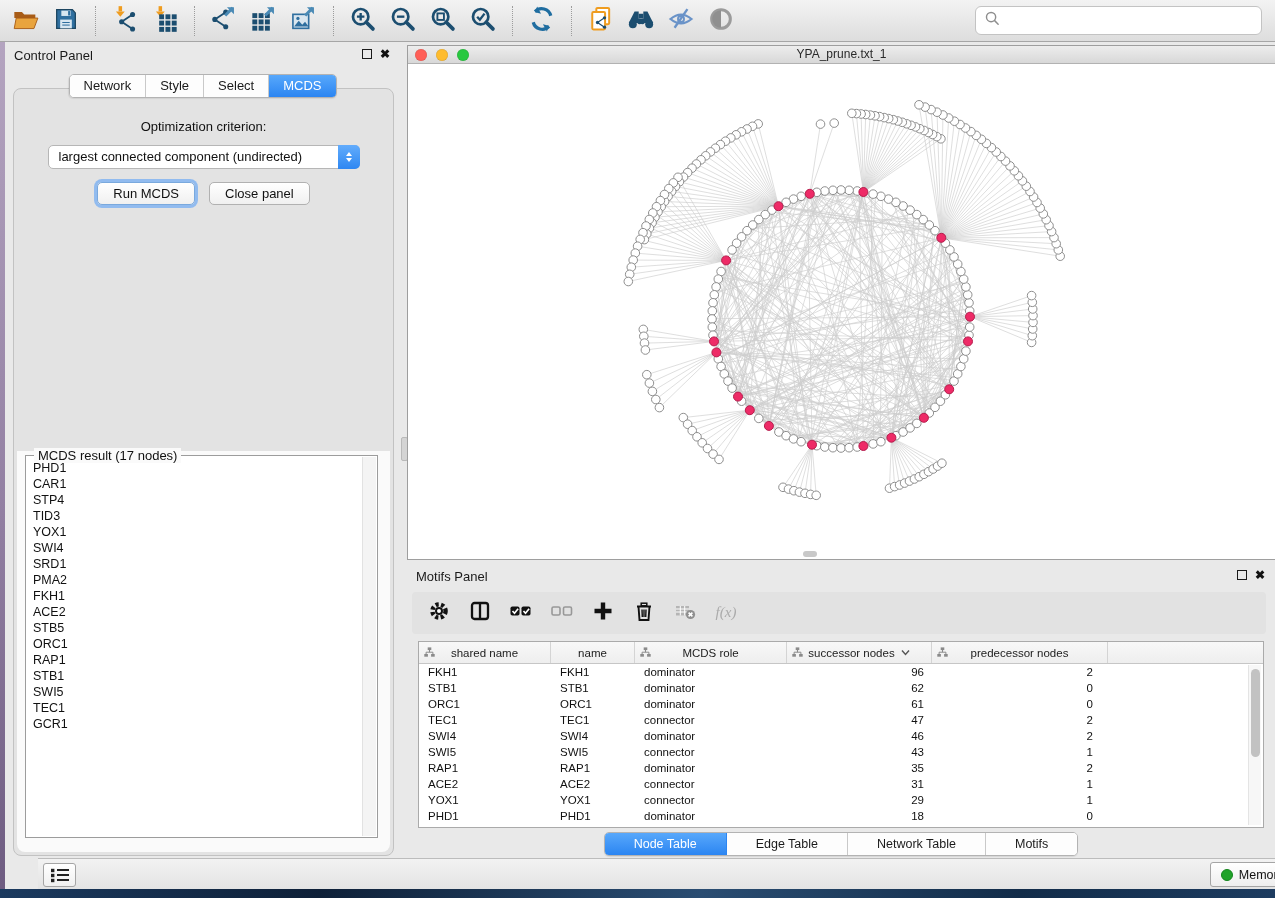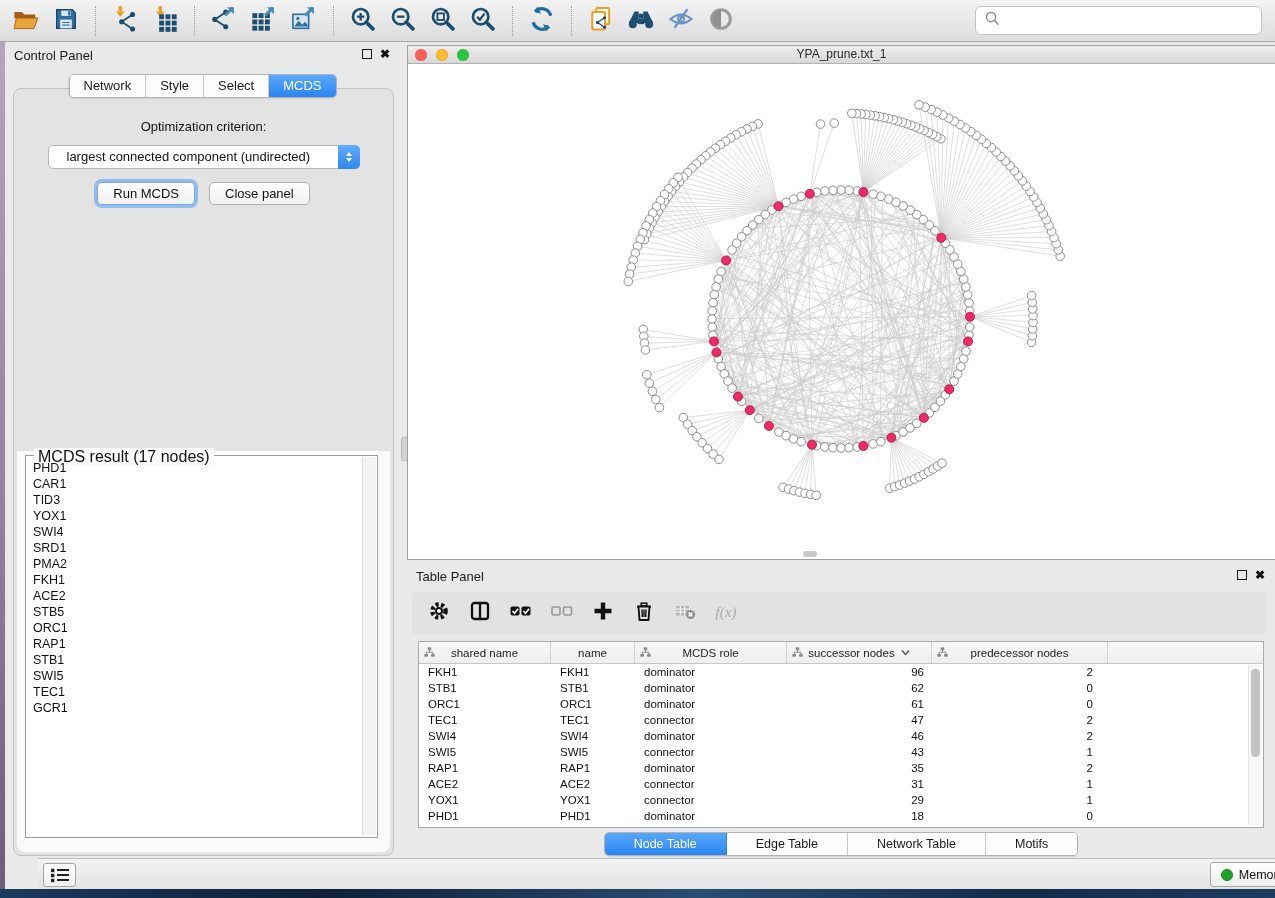--- a/index.html
+++ b/index.html
@@ -31,33 +31,33 @@
   .seg{display:flex;border:1px solid #b3b3b3;border-radius:5px;overflow:hidden;background:#fdfdfd;
     box-shadow:0 1px 1px rgba(0,0,0,.08);}
   .seg-item{padding:3px 14px;border-right:1px solid #c9c9c9;background:#fdfdfd;font-size:13px;
     color:#1a1a1a;line-height:16px;white-space:nowrap;}
   .seg-item:last-child{border-right:none;}
   .seg-item.selected{background:linear-gradient(#58a8fb,#2b85f2);color:#fff;border-right-color:#2b85f2;}
   .cp-tabs{position:absolute;left:50%;transform:translateX(-50%);top:32px;z-index:3;}
   .opt-label{margin-top:30px;text-align:center;font-size:13px;color:#111;}
   .dropdown{position:relative;width:312px;height:24px;margin:11px auto 0;background:#fff;
     border:1px solid #b6b6b6;border-radius:5px;box-sizing:border-box;font-size:13px;
-    line-height:22px;padding-left:18px;}
+    line-height:22px;padding-left:10px;}
   .dd-stepper{position:absolute;right:-1px;top:-1px;bottom:-1px;width:22px;border-radius:0 5px 5px 0;
     background:linear-gradient(#62acfc,#2e87f2);display:flex;flex-direction:column;
     align-items:center;justify-content:center;gap:2px;}
   .dd-up{width:0;height:0;border-left:3.5px solid transparent;border-right:3.5px solid transparent;border-bottom:4.5px solid #fff;}
   .dd-down{width:0;height:0;border-left:3.5px solid transparent;border-right:3.5px solid transparent;border-top:4.5px solid #fff;}
   .btn-row{margin-top:13px;display:flex;justify-content:center;gap:14px;}
   .mac-btn{background:linear-gradient(#ffffff,#f0f0f0);border:1px solid #b1b1b1;border-radius:5px;
     font-size:13px;padding:3px 15px;color:#111;font-family:"Liberation Sans",sans-serif;}
   .mac-btn.focus-ring{box-shadow:0 0 0 3px rgba(90,160,246,.6);border-color:#7aa9dd;}
   .result-area{position:absolute;left:3px;right:3px;top:362px;bottom:3px;background:#fafafa;border-radius:0 0 8px 8px;}
   .result-box{position:absolute;left:8px;right:12px;top:4px;bottom:14px;border:1px solid #9c9c9c;background:#fff;}
-  .result-legend{position:absolute;top:-8px;left:8px;background:#fafafa;padding:0 4px;font-size:16px;color:#111;}
+  .result-legend{position:absolute;top:-8px;left:8px;background:#fafafa;padding:0 4px;font-size:13px;color:#111;}
   .result-list{position:absolute;left:0;top:4px;bottom:0;right:15px;overflow:hidden;padding-left:7px;}
   .result-item{font-size:12.5px;line-height:16px;color:#111;}
   .result-scroll{position:absolute;right:1px;top:1px;bottom:1px;width:13px;background:#f4f4f4;border-left:1px solid #e2e2e2;}
   
   .gutter{position:absolute;left:400px;top:42px;width:7px;height:816px;background:#e9e9e9;}
   .gutter-thumb{position:absolute;left:0.5px;top:395px;width:5px;height:22px;background:#d4d4d4;border:1px solid #b9b9b9;border-radius:2px;}
   
   .net-window{position:absolute;left:407px;top:45px;width:868px;height:515px;box-sizing:border-box;
     background:#fff;border:1px solid #9e9e9e;border-right:none;}
   .net-titlebar{position:relative;height:17px;background:linear-gradient(#ededed,#d8d8d8);border-bottom:1px solid #b2b2b2;}
@@ -304,20 +304,21 @@
       <div class="btn-row">
         <button class="mac-btn focus-ring">Run MCDS</button>
         <button class="mac-btn">Close panel</button>
       </div>
       <div class="result-area">
         <div class="result-box">
           <span class="result-legend">MCDS result (17 nodes)</span>
           <div class="result-list" id="mcds-list">
               <div class="result-item">PHD1</div>
               <div class="result-item">CAR1</div>
+              <div class="result-item">STP4</div>
               <div class="result-item">TID3</div>
               <div class="result-item">YOX1</div>
               <div class="result-item">SWI4</div>
               <div class="result-item">SRD1</div>
               <div class="result-item">PMA2</div>
               <div class="result-item">FKH1</div>
               <div class="result-item">ACE2</div>
               <div class="result-item">STB5</div>
               <div class="result-item">ORC1</div>
               <div class="result-item">RAP1</div>
@@ -1088,21 +1089,21 @@
           <circle cx="515.9" cy="354.8" r="4.5"></circle>
           <circle cx="541.2" cy="326.3" r="4.5"></circle>
           <circle cx="560.0" cy="278.4" r="4.5"></circle>
         </g>
       </svg>
     <div class="hscroll-thumb"></div>
   </div>
 
   <div class="table-panel">
     <div class="tp-head">
-      <span class="panel-title">Table Panel</span>
+      <span class="panel-title">Motifs Panel</span>
       <span class="win-btns">
         <span class="sq-glyph"></span>
         <span class="x-glyph">✖</span>
       </span>
     </div>
     <div class="tp-toolbar" id="tp-toolbar">
         <span class="tp-tool">
           <span><svg width="22" height="22" viewBox="0 0 22 22">
               <circle cx="11" cy="11" r="6.6" fill="none" stroke="#111" stroke-width="4.4" stroke-dasharray="3.1 2.4"></circle>
               <circle cx="11" cy="11" r="3" fill="#fff" stroke="#111" stroke-width="2"></circle>

